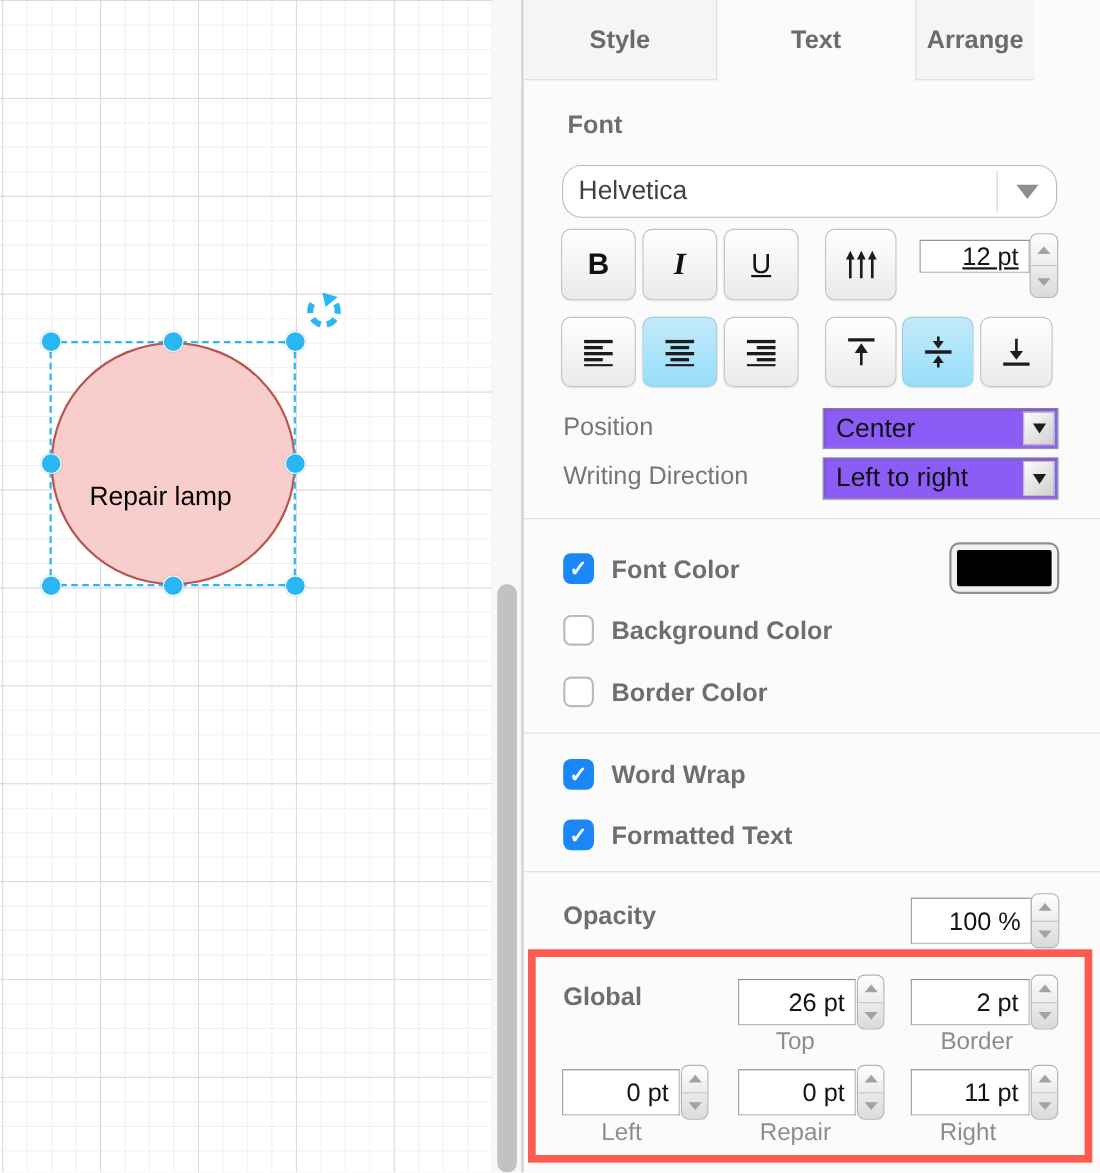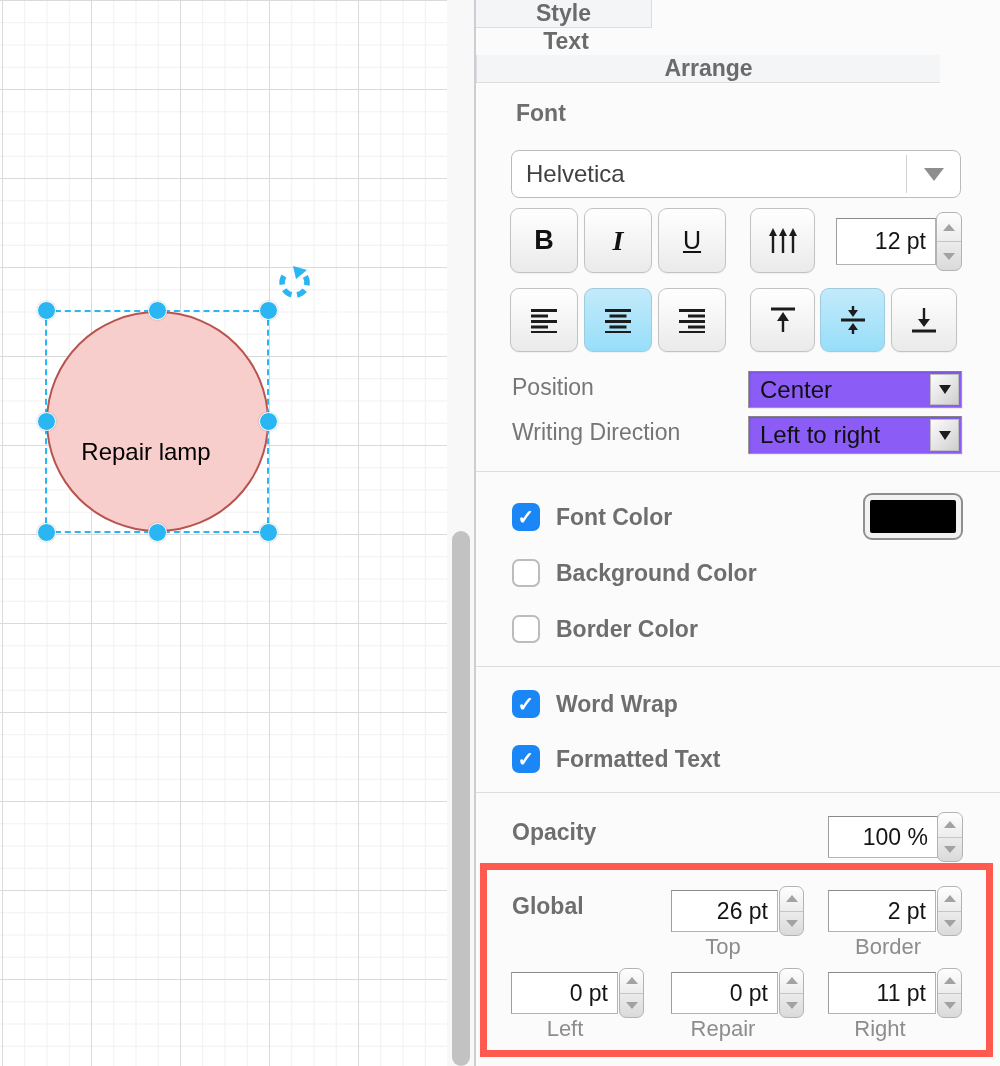--- a/index.html
+++ b/index.html
@@ -23,34 +23,34 @@
   .sel { position:absolute; left:45px; top:310px; width:224px; height:223px; border:2px dashed #29b6f2; }
   .handle { position:absolute; width:17px; height:17px; border-radius:50%; background:#29b6f2;
     border:1px solid #fff; box-sizing:content-box; box-shadow:0 0 2px rgba(0,0,0,.25); }
   .rotate-handle { position:absolute; left:277px; top:266px; width:34px; height:34px; }
   .scroll-thumb { position:absolute; left:452px; top:531px; width:18px; height:535px;
     border-radius:9px; background:#c2c2c2; }
 
   
   .panel { position:absolute; left:474px; top:0; width:526px; height:1066px; background:#fbfbfb;
     border-left:2px solid #ccced1; }
-  .tabs { position:absolute; left:0; top:0; width:464px; height:73px; display:flex;flex-direction:column; }
+  .tabs { position:absolute; left:0; top:0; width:464px; height:73px; display:flex; }
   .tab { display:flex; align-items:center; justify-content:center; font-weight:700; font-size:23px;
     color:#6b6b6b; background:#f4f5f7; border-bottom:1px solid #dbdde0; }
   .tab-style   { width:176px; border-right:1px solid #dbdde0; }
   .tab-text    { width:180px; background:transparent; border-bottom:none; }
   .tab-arrange { flex:1; border-left:1px solid #dbdde0; }
 
   .sec-label   { position:absolute; font-weight:700; font-size:23px; color:#6e6e6e; white-space:nowrap; }
   .plain-label { position:absolute; font-size:23px; color:#767676; white-space:nowrap; }
   .sub-label   { position:absolute; font-size:22px; color:#8d8d8d; text-align:center; width:100px; }
   .divider { position:absolute; left:0; width:524px; height:1px; background:#dedee1; }
 
   .font-select { position:absolute; left:35px; top:150px; width:450px; height:48px; background:#fff;
-    border:1px solid #bcbcbc; border-radius:8px; display:flex; align-items:center;
+    border:1px solid #bcbcbc; border-radius:18px; display:flex; align-items:center;
     font-size:24px; color:#414141; padding-left:14px; }
   .font-select .arrow-zone { position:absolute; right:0; top:4px; bottom:4px; width:54px;
     border-left:1px solid #d2d2d2; display:flex; align-items:center; justify-content:center; }
   .tri-dn-big { width:0; height:0; border-left:10px solid transparent; border-right:10px solid transparent;
     border-top:13px solid #8e8e8e; }
 
   .tb-btn { position:absolute; width:68px; height:65px; border:1px solid #c2c2c2; border-radius:9px;
     background:linear-gradient(#ffffff,#eaeaea); display:flex; align-items:center; justify-content:center;
     box-shadow:0 1px 1px rgba(0,0,0,.05); }
   .tb-btn.active { background:linear-gradient(#c3eafb,#97def9); border-color:#9fccdd; }
@@ -152,21 +152,21 @@
         <g class="stroke">
           <line x1="7" y1="27" x2="7" y2="8"></line>
             <line x1="17" y1="27" x2="17" y2="8"></line>
             <line x1="27" y1="27" x2="27" y2="8"></line>
         </g>
         <polygon class="fillb" points="3,10 11,10 7,2"></polygon>
         <polygon class="fillb" points="13,10 21,10 17,2"></polygon>
         <polygon class="fillb" points="23,10 31,10 27,2"></polygon>
       </svg>
     </div>
-    <div class="num-input" style="left:360px; top:218px; width:100px; height:47px;">
+    <div class="num-input" style="left:360px; top:218px; width:100px; height:30px;text-decoration:underline;">
       <span>12 pt</span>
     </div>
     <div class="stepper" style="left:460px; top:212px; height:59px;">
       <span class="half up">
           <span class="tri-up"></span>
         </span>
       <span class="half">
           <span class="tri-dn"></span>
         </span>
     </div>

